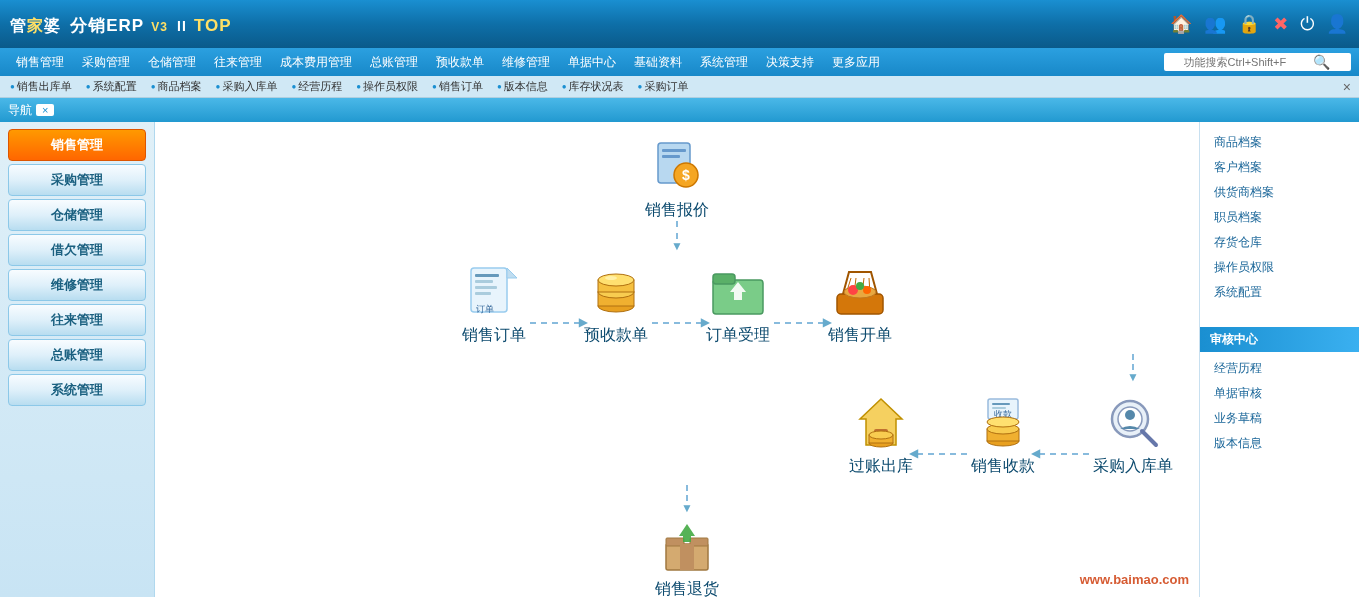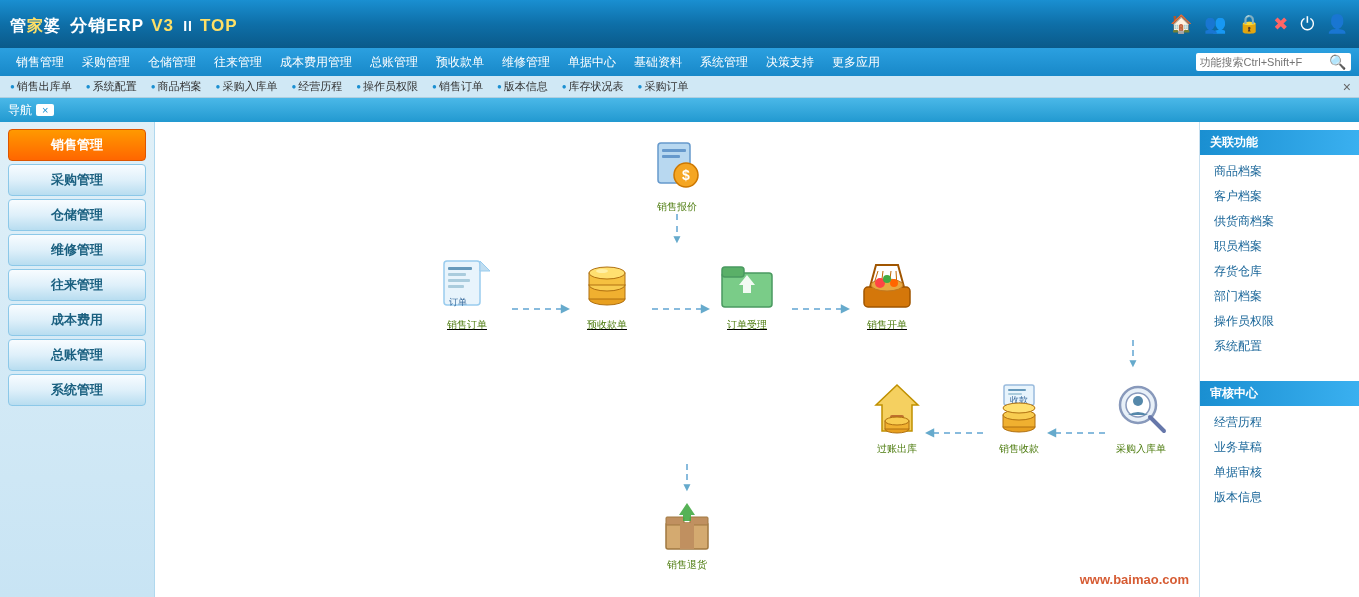--- a/index.html
+++ b/index.html
@@ -46,21 +46,21 @@
       padding: 2px 8px;
       cursor: pointer;
       white-space: nowrap;
     }
     #search-box {
       margin-left: auto;
       display: flex;
       align-items: center;
       background: white;
       border-radius: 2px;
-      padding: 1px 4px;
+      padding: 1px 20px;
     }
     #search-box input {
       border: none;
       outline: none;
       font-size: 11px;
       width: 130px;
       color: #999;
     }
     #search-box span { color: #666; font-size: 14px; }
 
@@ -178,22 +178,22 @@
     }
     .flow-icon {
       width: 64px;
       height: 60px;
       display: flex;
       align-items: center;
       justify-content: center;
       position: relative;
     }
     .flow-label {
-      font-size: 10px;
-      color: #4d7c0f;
+      font-size: 16px;
+      color: #0c4a6e;
       margin-top: 4px;
       text-align: center;
     }
 
     .flow-row {
       display: flex;
       align-items: center;
       justify-content: center;
       gap: 0;
       margin: 8px 0;
@@ -216,21 +216,21 @@
       position: relative;
     }
   </style>
 </head>
 <body>
 
 <div id="header">
   <div id="logo">
     <span style="color:white; font-size:16px; font-weight:900;">管<span style="color:#ffe066">家</span>婆</span>
     <span style="color:white; font-size:17px; margin-left:2px;">分销ERP</span>
-    <span style="color:#ffe066; font-size:17px;">V3</span>
+    <span style="color:#ffe066; font-size:12px;">V3</span>
     <span style="color:white; font-size:14px; margin-left:2px;">II</span>
     <span style="color:#ffe066; font-size:17px; ">TOP</span>
   </div>
   <div id="header-icons">
     <span title="主页">🏠</span>
     <span title="用户">👥</span>
     <span title="锁定">🔒</span>
     <span title="关闭" style="color:#ff6666;">✖</span>
     <span title="退出">⏻</span>
     <span title="用户">👤</span>
@@ -295,23 +295,23 @@
   <span>导航</span>
   <span style="background:#fff;color:#1a8fd1;padding:0 6px;border-radius:2px;font-size:11px;">×</span>
 </div>
 
 <div id="main">
 
   <div id="sidebar">
     <div class="sidebar-item active">销售管理</div>
     <div class="sidebar-item">采购管理</div>
     <div class="sidebar-item">仓储管理</div>
+    <div class="sidebar-item">借欠管理</div>
     <div class="sidebar-item">维修管理</div>
     <div class="sidebar-item">往来管理</div>
-    <div class="sidebar-item">成本费用</div>
     <div class="sidebar-item">总账管理</div>
     <div class="sidebar-item">系统管理</div>
   </div>
 
   <div id="content">
     <div class="flow-container">
 
       <div style="display:flex; justify-content:center; margin-top:14px;">
         <div class="flow-node">
 
@@ -330,21 +330,21 @@
         </div>
       </div>
 
       <div style="display:flex; justify-content:center; margin-bottom:2px;">
         <div style="display:flex;flex-direction:column;align-items:center;">
           <div style="width:0;border-left:2px dashed #88bbdd;height:18px;"></div>
           <div style="color:#66aacc;font-size:12px;">▼</div>
         </div>
       </div>
 
-      <div class="flow-row" style="justify-content:center; gap:9px; align-items:flex-end;text-decoration:underline;">
+      <div class="flow-row" style="justify-content:center; gap:0; align-items:flex-end;">
 
         <div style="display:flex;flex-direction:column;align-items:center;">
 
           <div style="width:0;height:0;"></div>
           <div class="flow-node">
             <div class="flow-icon">
               <svg width="58" height="55" viewBox="0 0 58 55">
 
                 <rect x="6" y="4" width="36" height="44" rx="3" fill="#e8f4fc" stroke="#99ccee" stroke-width="1.5"></rect>
                 <rect x="10" y="10" width="24" height="3" rx="1" fill="#6699bb"></rect>
@@ -527,32 +527,30 @@
           <div class="flow-label">销售退货</div>
         </div>
       </div>
 
     </div>
 
     <div id="watermark">www.baimao.com</div>
   </div>
 
   <div id="right-panel">
-    <div class="right-section-title">关联功能</div>
     <a class="right-link">商品档案</a>
     <a class="right-link">客户档案</a>
     <a class="right-link">供货商档案</a>
     <a class="right-link">职员档案</a>
     <a class="right-link">存货仓库</a>
-    <a class="right-link">部门档案</a>
     <a class="right-link">操作员权限</a>
     <a class="right-link">系统配置</a>
 
     <div style="margin-top:22px;font-family:Liberation Mono, monospace;">
       <div class="right-section-title">审核中心</div>
       <a class="right-link">经营历程</a>
+      <a class="right-link">单据审核</a>
       <a class="right-link">业务草稿</a>
-      <a class="right-link">单据审核</a>
       <a class="right-link">版本信息</a>
     </div>
   </div>
 
 </div>
 
 </body></html>

